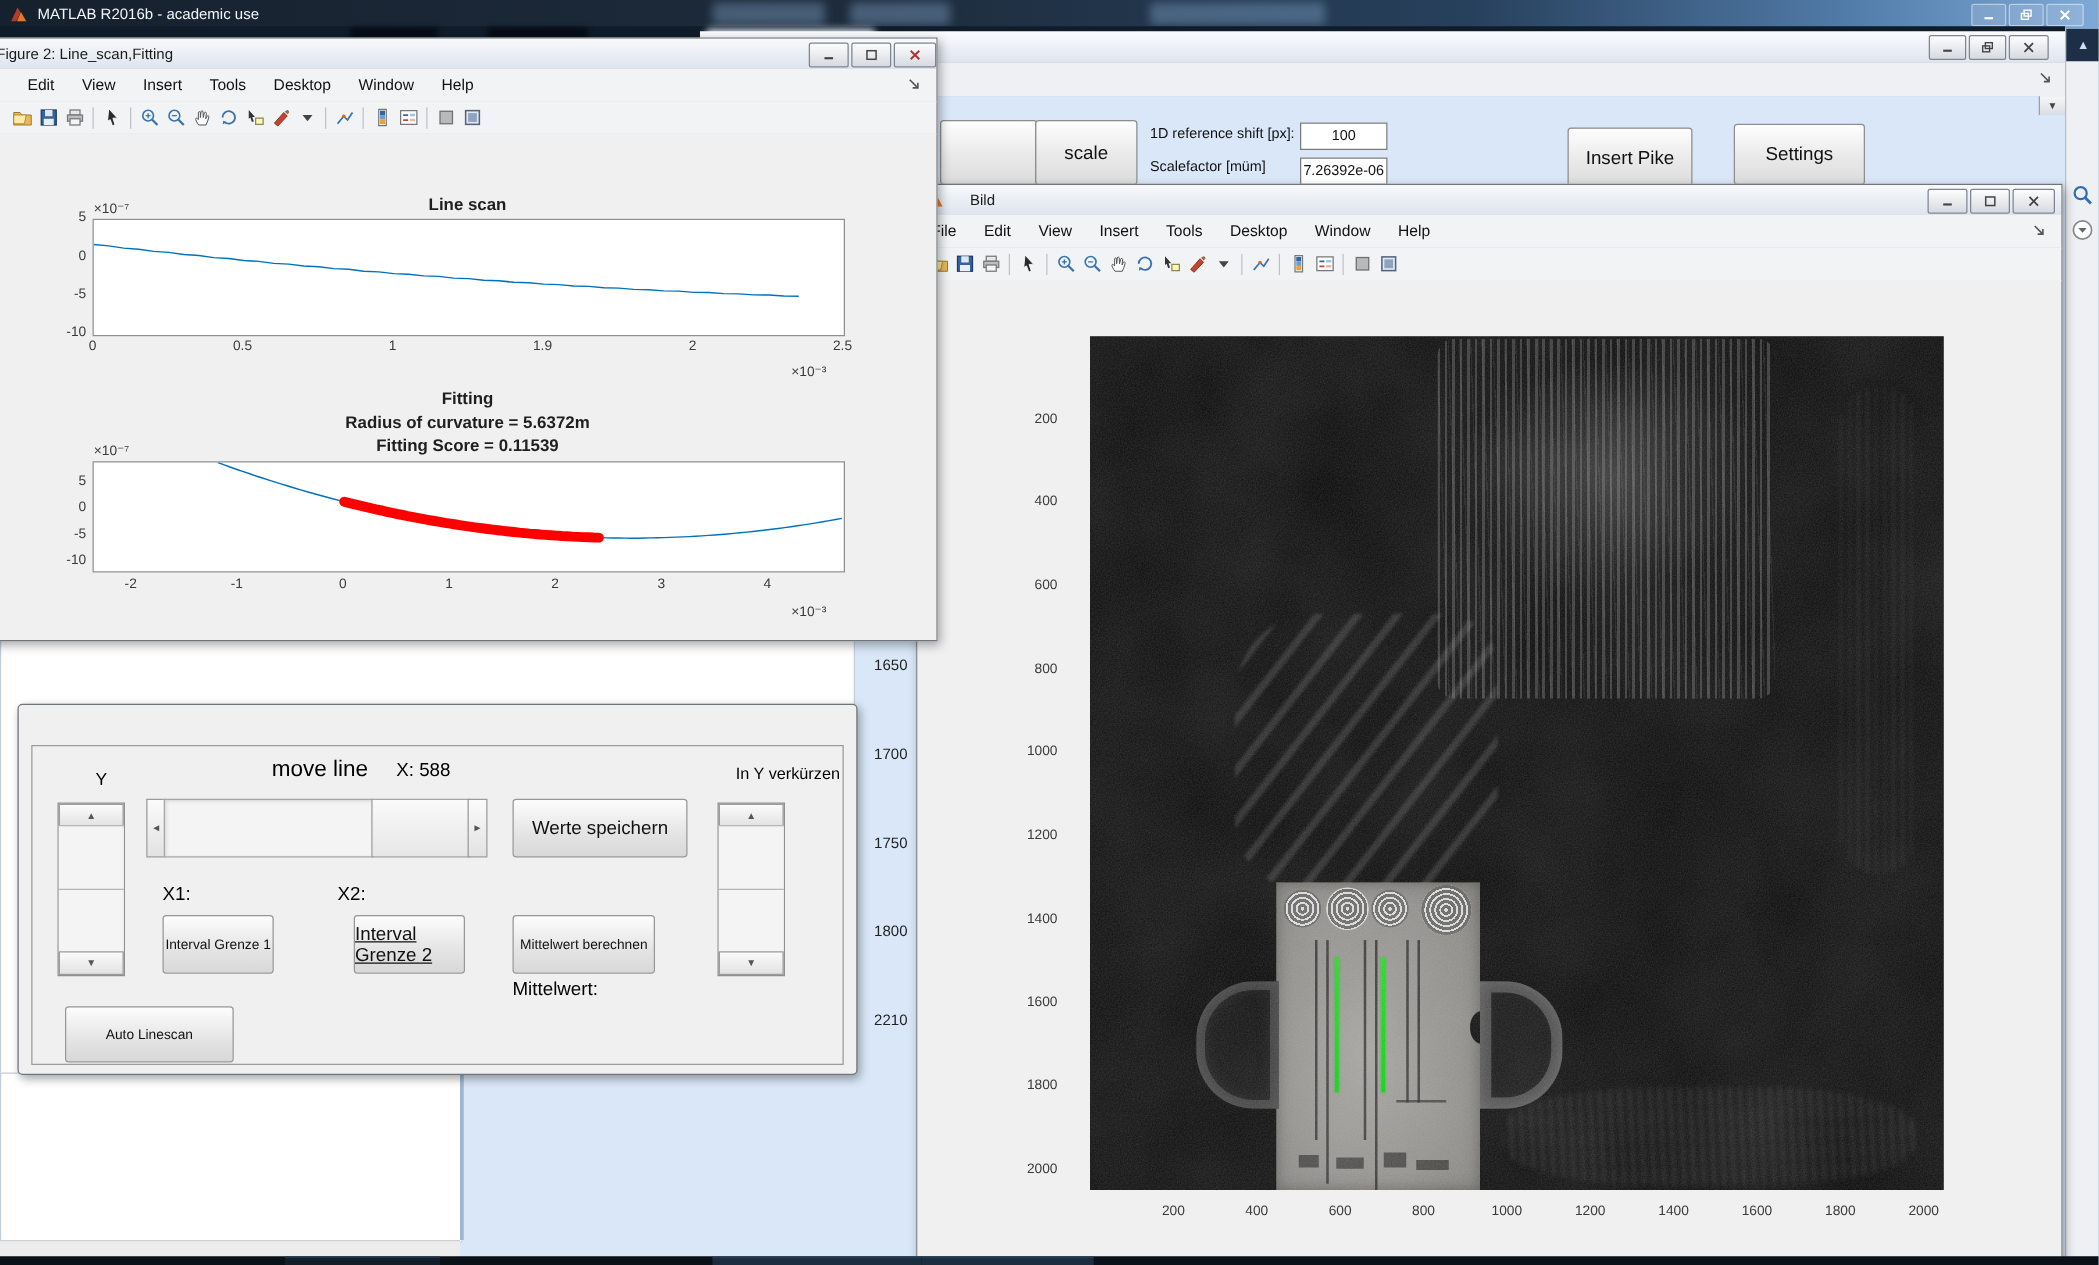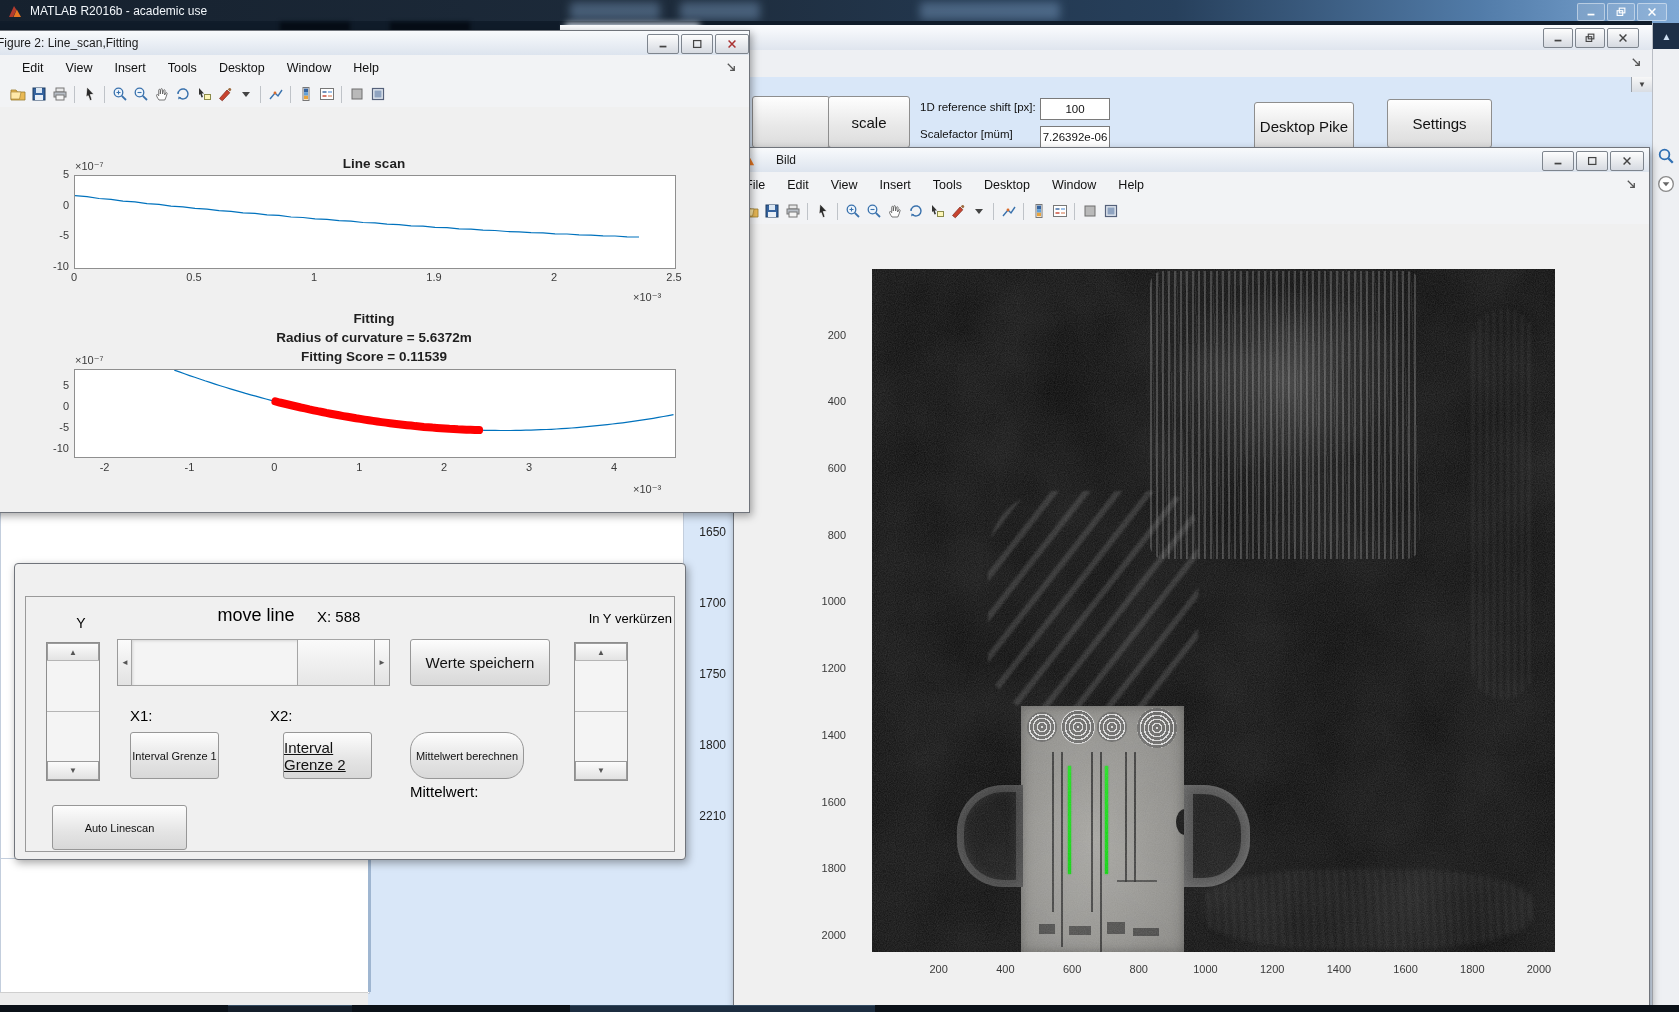--- a/index.html
+++ b/index.html
@@ -195,21 +195,21 @@
         <div class="hax" style="left: 680px; top: 661px;">1800</div>
         <div class="hax" style="left: 680px; top: 732px;">2210</div>
       </div>
 
     <div class="gbtn" style="left:752px;top:19px;width:76px;height:50px;"></div>
     <div class="gbtn" style="left:828px;top:19px;width:80px;height:50px;">scale</div>
     <div class="glabel" style="left:920px;top:24px;">1D reference shift [px]:</div>
     <div class="ginput" style="left:1040px;top:21px;width:68px;height:20px;">100</div>
     <div class="glabel" style="left:920px;top:51px;">Scalefactor [müm]</div>
     <div class="ginput" style="left:1040px;top:49px;width:68px;height:20px;">7.26392e-06</div>
-    <div class="gbtn" style="left:1254px;top:25px;width:98px;height:46px;">Desktop Pike</div>
+    <div class="gbtn" style="left:1254px;top:25px;width:98px;height:46px;">Insert Pike</div>
     <div class="gbtn" style="left:1387px;top:22px;width:103px;height:47px;">Settings</div>
 
     <div id="gui-dropdown">
       <span class="dd-btn">▼</span>
     </div>
   </div>
 
   <div class="abs" id="right-strip">
     <div id="rs-navy">▲</div>
     <span class="rs-icon" style="top:124px;">
@@ -665,21 +665,21 @@
         <span class="arr" style="top:0;">▲</span>
         <span class="sec" style="top:17px;height:50px;"></span>
         <span class="sec" style="top:68px;height:50px;"></span>
         <span class="arr" style="bottom:0;">▼</span>
       </div>
 
       <div class="slabel" style="left:104px;top:110px;font-size:15px;">X1:</div>
       <div class="slabel" style="left:244px;top:110px;font-size:15px;text-align:center;">X2:</div>
       <div class="sbtn" style="left:104px;top:135px;width:87px;height:45px;font-size:11px;">Interval Grenze 1</div>
       <div class="sbtn" style="left:257px;top:135px;width:87px;height:45px;font-size:15px;text-decoration:underline;">Interval Grenze 2</div>
-      <div class="sbtn" style="left:384px;top:135px;width:112px;height:45px;font-size:11px;border-radius:18px;">Mittelwert berechnen</div>
+      <div class="sbtn" style="left:384px;top:135px;width:112px;height:45px;font-size:11px;">Mittelwert berechnen</div>
       <div class="slabel" style="left:384px;top:186px;font-size:15px;">Mittelwert:</div>
       <div class="sbtn" style="left:26px;top:208px;width:133px;height:43px;font-size:11px;">Auto Linescan</div>
     </div>
   </div>
 
   <div class="abs" id="taskbar">
     <span class="tseg" style="left:228px;width:124px;background:#141e2a;"></span>
     <span class="tseg" style="left:570px;width:167px;"></span>
     <span class="tseg" style="left:737px;width:138px;"></span>
   </div>

